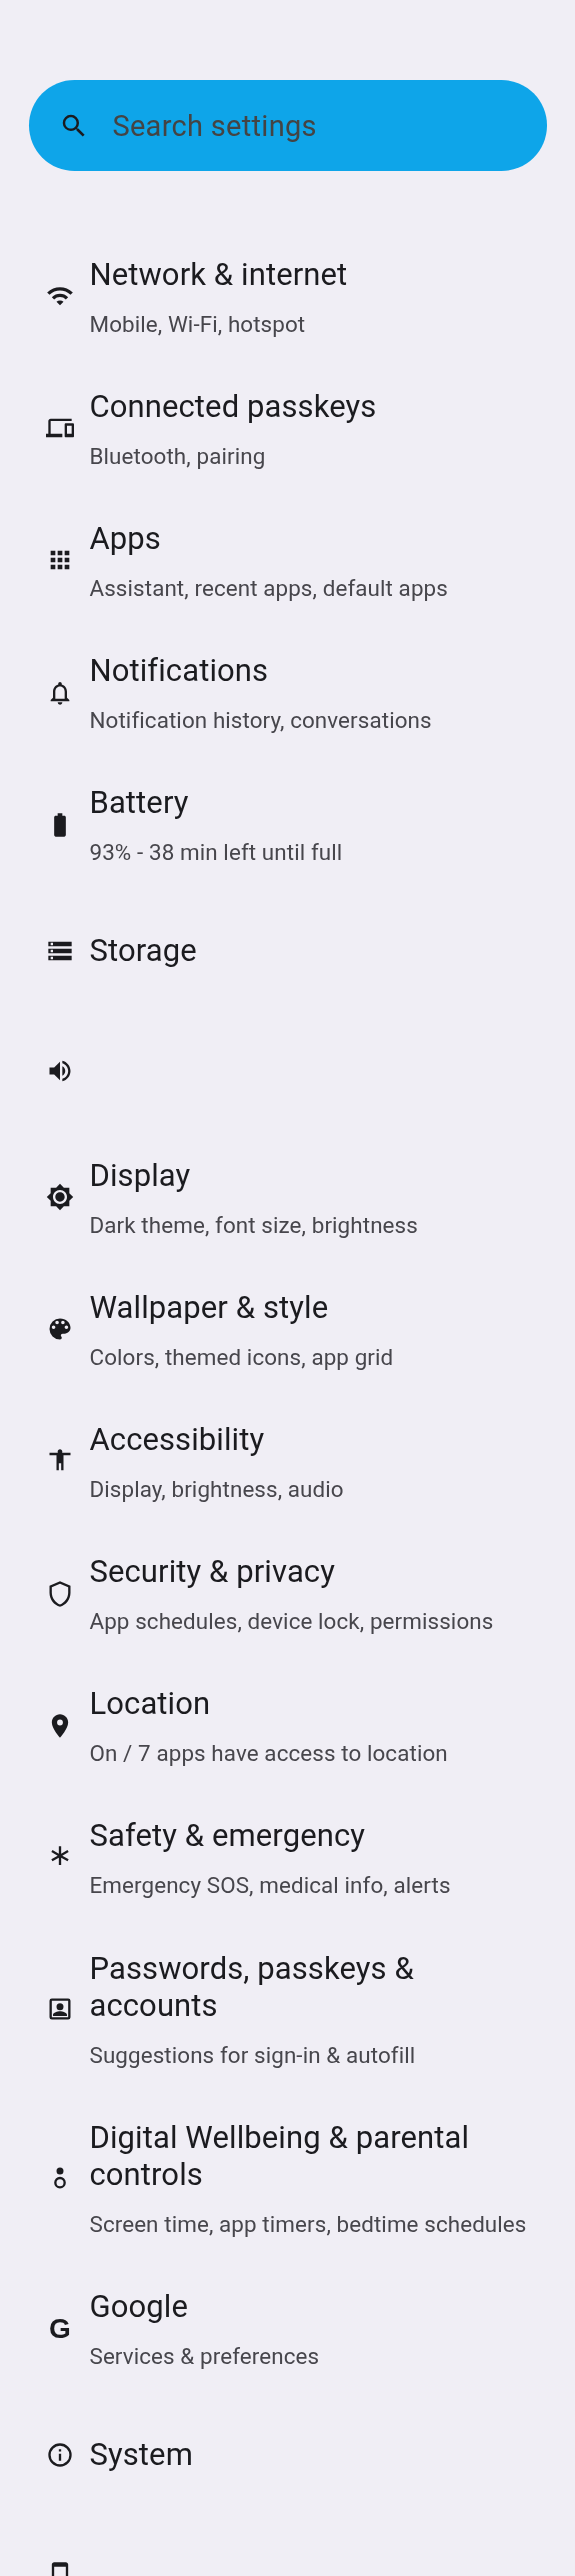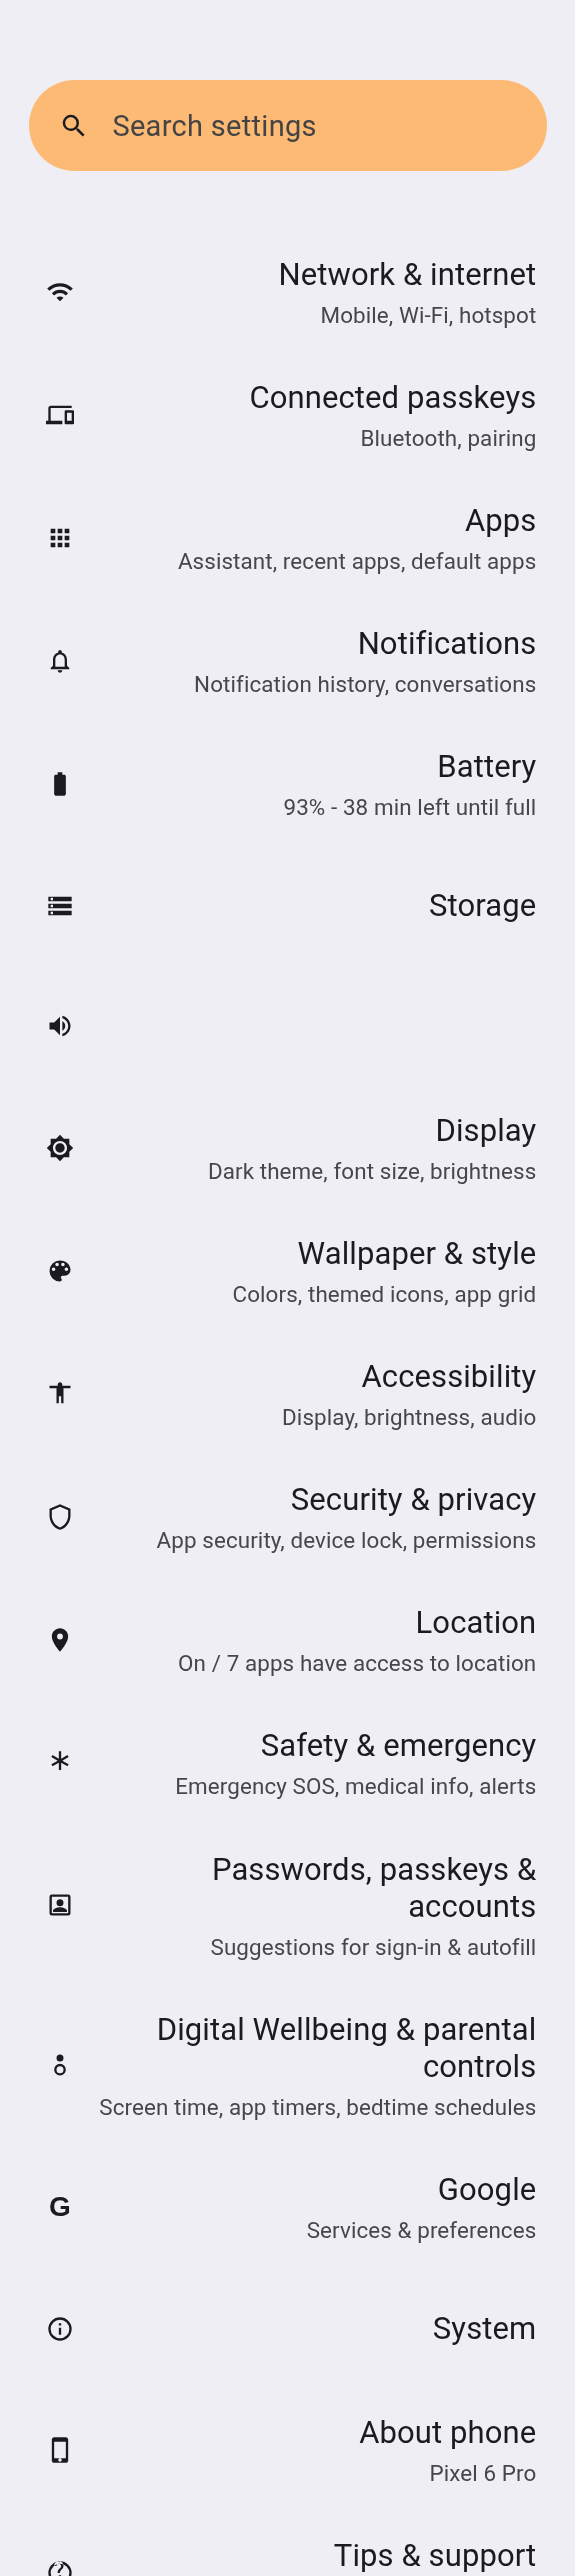--- a/index.html
+++ b/index.html
@@ -9,21 +9,21 @@
     background: #f0eef5;
     color: #1b1b1f;
     -webkit-font-smoothing: antialiased;
   }
   .page {
     padding: 80px 29px 80px 29px;
   }
   .search-pill {
     display: flex;
     align-items: center;
-    background: #fdba74;
+    background: #0ea5e9;
     border-radius: 47px;
     height: 91px;
     padding: 0 29px;
     margin-bottom: 59px;
   }
   .search-pill .icon-wrap {
     width: 32px;
     height: 32px;
     display: flex;
     align-items: center;
@@ -59,32 +59,31 @@
     font-family: Arial, sans-serif;
     font-weight: 700;
     font-size: 28px;
     line-height: 28px;
     text-align: center;
     color: #1b1b1f;
   }
   .row .text-col {
     padding-left: 3.2px;
     flex: 1;
-    text-align: right;
   }
   .title {
     font-size: 31px;
     font-weight: 400;
     color: #1b1b1f;
     letter-spacing: 0.1px;
   }
   .subtitle {
     font-size: 22.4px;
     color: #47464c;
-    margin-top: 9px;
+    margin-top: 18px;
     letter-spacing: 0.1px;
   }
   svg { fill: #1b1b1f; }
 </style>
 </head>
 <body>
 
 <svg width="0" height="0" style="position:absolute">
   <defs>
     <g id="i-search">
@@ -265,21 +264,21 @@
         </div>
       </div>
       <div class="row">
         <div class="icon-col">
           <svg viewBox="0 0 24 24">
             <use href="#i-shield"></use>
           </svg>
         </div>
         <div class="text-col">
           <div class="title">Security &amp; privacy</div>
-          <div class="subtitle">App security, device lock, permissions</div>
+          <div class="subtitle">App schedules, device lock, permissions</div>
         </div>
       </div>
       <div class="row">
         <div class="icon-col">
           <svg viewBox="0 0 24 24">
             <use href="#i-location"></use>
           </svg>
         </div>
         <div class="text-col">
           <div class="title">Location</div>
@@ -338,21 +337,20 @@
           <div class="title">System</div>
         </div>
       </div>
       <div class="row">
         <div class="icon-col">
           <svg viewBox="0 0 24 24">
             <use href="#i-phone"></use>
           </svg>
         </div>
         <div class="text-col">
-          <div class="title">About phone</div>
           <div class="subtitle">Pixel 6 Pro</div>
         </div>
       </div>
       <div class="row">
         <div class="icon-col">
           <svg viewBox="0 0 24 24">
             <use href="#i-help"></use>
           </svg>
         </div>
         <div class="text-col">

